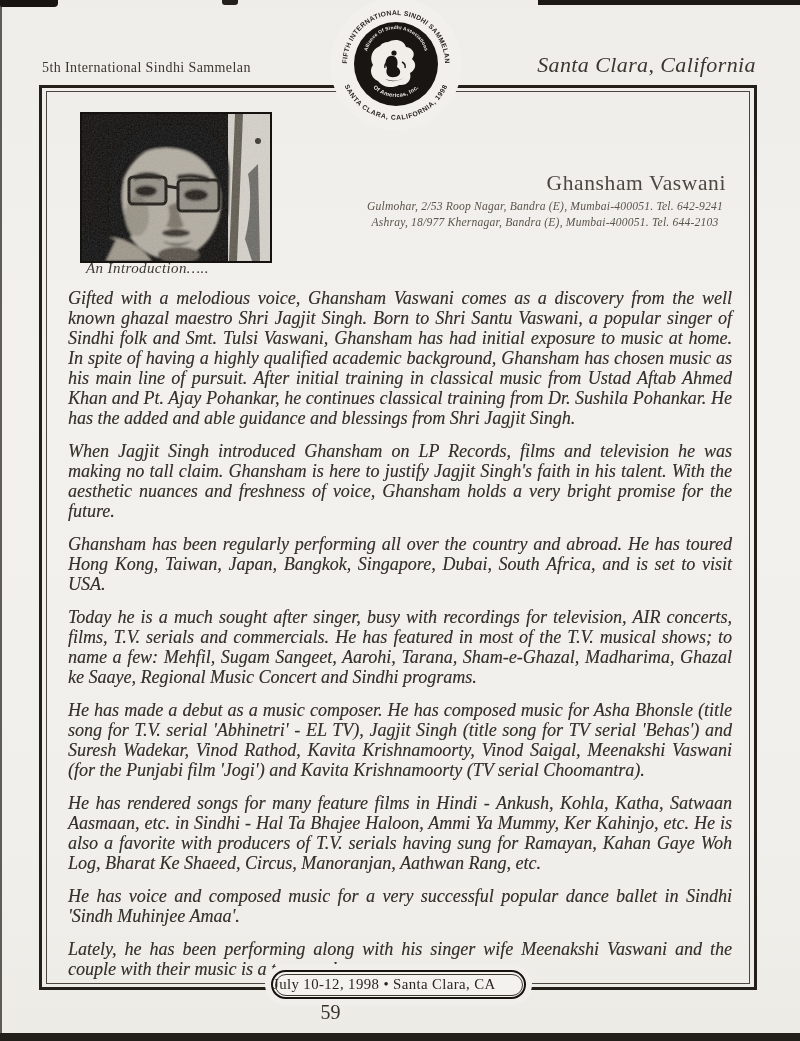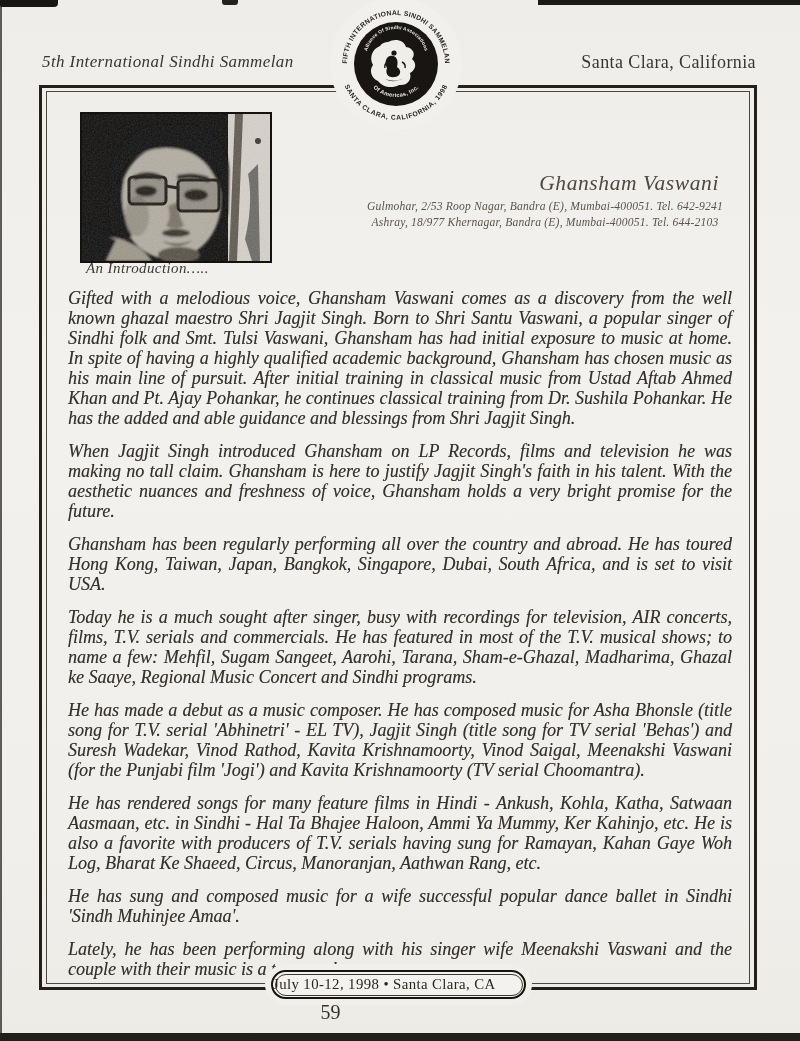--- a/index.html
+++ b/index.html
@@ -9,36 +9,36 @@
     font-family:"Liberation Serif",serif;color:#35312b;
   }
   
   .edge-left{position:absolute;left:0;top:0;width:2px;height:1041px;background:#3a3733;opacity:.8;z-index:9;}
   .edge-top-a{position:absolute;left:0;top:0;width:58px;height:7px;background:#181512;border-radius:0 0 4px 2px;z-index:9;}
   .edge-top-b{position:absolute;left:222px;top:0;width:16px;height:5px;background:#24211d;border-radius:0 0 3px 3px;z-index:9;}
   .edge-top-c{position:absolute;left:538px;top:0;width:262px;height:5px;background:#1c1916;z-index:9;}
   .edge-bottom{position:absolute;left:0;top:1033px;width:800px;height:8px;background:#221f1b;z-index:9;}
 
   
-  .hdr-left{position:absolute;left:42px;top:52px;font-size:17px;letter-spacing:.4px;color:#3a352f;font-style:italic;}
-  .hdr-right{position:absolute;right:44px;top:52px;font-size:18px;letter-spacing:.4px;color:#3a352f;}
+  .hdr-left{position:absolute;left:42px;top:60px;font-size:14px;letter-spacing:.4px;color:#3a352f;}
+  .hdr-right{position:absolute;right:44px;top:52px;font-size:22px;letter-spacing:.4px;color:#3a352f;font-style:italic;}
 
   
   .frame-outer{position:absolute;left:39px;top:85px;width:712px;height:899px;border:3px solid #242019;z-index:1;}
   .frame-inner{position:absolute;left:46px;top:91px;width:702px;height:891px;border:1px solid #4c463e;z-index:1;}
 
   
   .seal{position:absolute;left:328px;top:-4px;width:136px;height:136px;z-index:4;}
 
   
   .photo{position:absolute;left:80px;top:112px;width:188px;height:147px;border:2px solid #14110e;background:#0f0d0b;z-index:2;}
   .photo svg{display:block;}
 
   
-  .name{position:absolute;right:81px;top:171px;font-style:italic;font-size:21.5px;letter-spacing:.6px;color:#4d4740;z-index:2;}
+  .name{position:absolute;right:74px;top:171px;font-size:21.5px;letter-spacing:.6px;color:#4d4740;z-index:2;}
   .addr{position:absolute;right:77px;top:199px;text-align:center;font-style:italic;font-size:11.6px;line-height:15.5px;color:#5a544b;letter-spacing:.2px;z-index:2;}
 
   .intro{position:absolute;left:86px;top:260px;font-style:italic;font-size:15px;letter-spacing:.4px;color:#3f3a33;z-index:2;}
 
   .bio{position:absolute;left:68px;top:288px;width:664px;font-style:italic;font-size:18px;line-height:20px;text-align:justify;color:#35312b;z-index:2;text-shadow:.2px .2px .6px rgba(70,64,58,.5);}
   .bio p{margin:0 0 13px 0;}
 
   
   .oval{position:absolute;left:271px;top:970px;width:251px;height:25px;border:2.5px solid #17130f;border-radius:16px;background:#f4f2ee;box-shadow:0 0 0 6px #f1efeb;display:flex;align-items:center;justify-content:flex-start;z-index:5;}
   .oval-ring{position:absolute;inset:1.5px;border:1px solid #3e382f;border-radius:12px;}
@@ -143,21 +143,21 @@
 
   <div class="intro">An Introduction…..</div>
 
   <div class="bio">
     <p>Gifted with a melodious voice, Ghansham Vaswani comes as a discovery from the well known ghazal maestro Shri Jagjit Singh.  Born to Shri Santu Vaswani, a popular singer of Sindhi folk and Smt. Tulsi Vaswani, Ghansham has had initial exposure to music at home.  In spite of having a highly qualified academic background, Ghansham has chosen music as his main line of pursuit.  After initial training in classical music from Ustad Aftab Ahmed Khan and Pt. Ajay Pohankar, he continues classical training from Dr. Sushila Pohankar.  He has the added and able guidance and blessings from Shri Jagjit Singh.</p>
     <p>When Jagjit Singh introduced Ghansham on LP Records, films and television he was making no tall claim.  Ghansham is here to justify Jagjit Singh's faith in his talent.  With the aesthetic nuances and freshness of voice, Ghansham holds a very bright promise for the future.</p>
     <p>Ghansham has been regularly performing all over the country and abroad.  He has toured Hong Kong, Taiwan, Japan, Bangkok, Singapore, Dubai, South Africa, and is set to visit USA.</p>
     <p>Today he is a much sought after singer, busy with recordings for television, AIR concerts, films, T.V. serials and commercials.  He has featured in most of the T.V. musical shows; to name a few: Mehfil, Sugam Sangeet, Aarohi, Tarana, Sham-e-Ghazal, Madharima, Ghazal ke Saaye, Regional Music Concert and Sindhi programs.</p>
     <p>He has made a debut as a music composer.  He has composed music for Asha Bhonsle (title song for T.V. serial 'Abhinetri' - EL TV), Jagjit Singh (title song for TV serial 'Behas') and Suresh Wadekar, Vinod Rathod, Kavita Krishnamoorty, Vinod Saigal, Meenakshi Vaswani (for the Punjabi film 'Jogi') and Kavita Krishnamoorty (TV serial Choomantra).</p>
     <p>He has rendered songs for many feature films in Hindi - Ankush, Kohla, Katha, Satwaan Aasmaan, etc. in Sindhi - Hal Ta Bhajee Haloon, Ammi Ya Mummy, Ker Kahinjo, etc.  He is also a favorite with producers of T.V. serials having sung for Ramayan, Kahan Gaye Woh Log, Bharat Ke Shaeed, Circus, Manoranjan, Aathwan Rang, etc.</p>
-    <p>He has sung and composed music for a wife successful popular dance ballet in Sindhi 'Sindh Muhinjee Amaa'.</p>
+    <p>He has voice and composed music for a very successful popular dance ballet in Sindhi 'Sindh Muhinjee Amaa'.</p>
     <p>Lately, he has been performing along with his singer wife Meenakshi Vaswani and the couple with their music is a treat to the ears.</p>
   </div>
 
   <div class="oval">
     <div class="oval-ring"></div>
     <div class="oval-text">July 10-12, 1998  •  Santa Clara, CA</div>
   </div>
   <div class="pagenum">59</div>
 
 </div>

